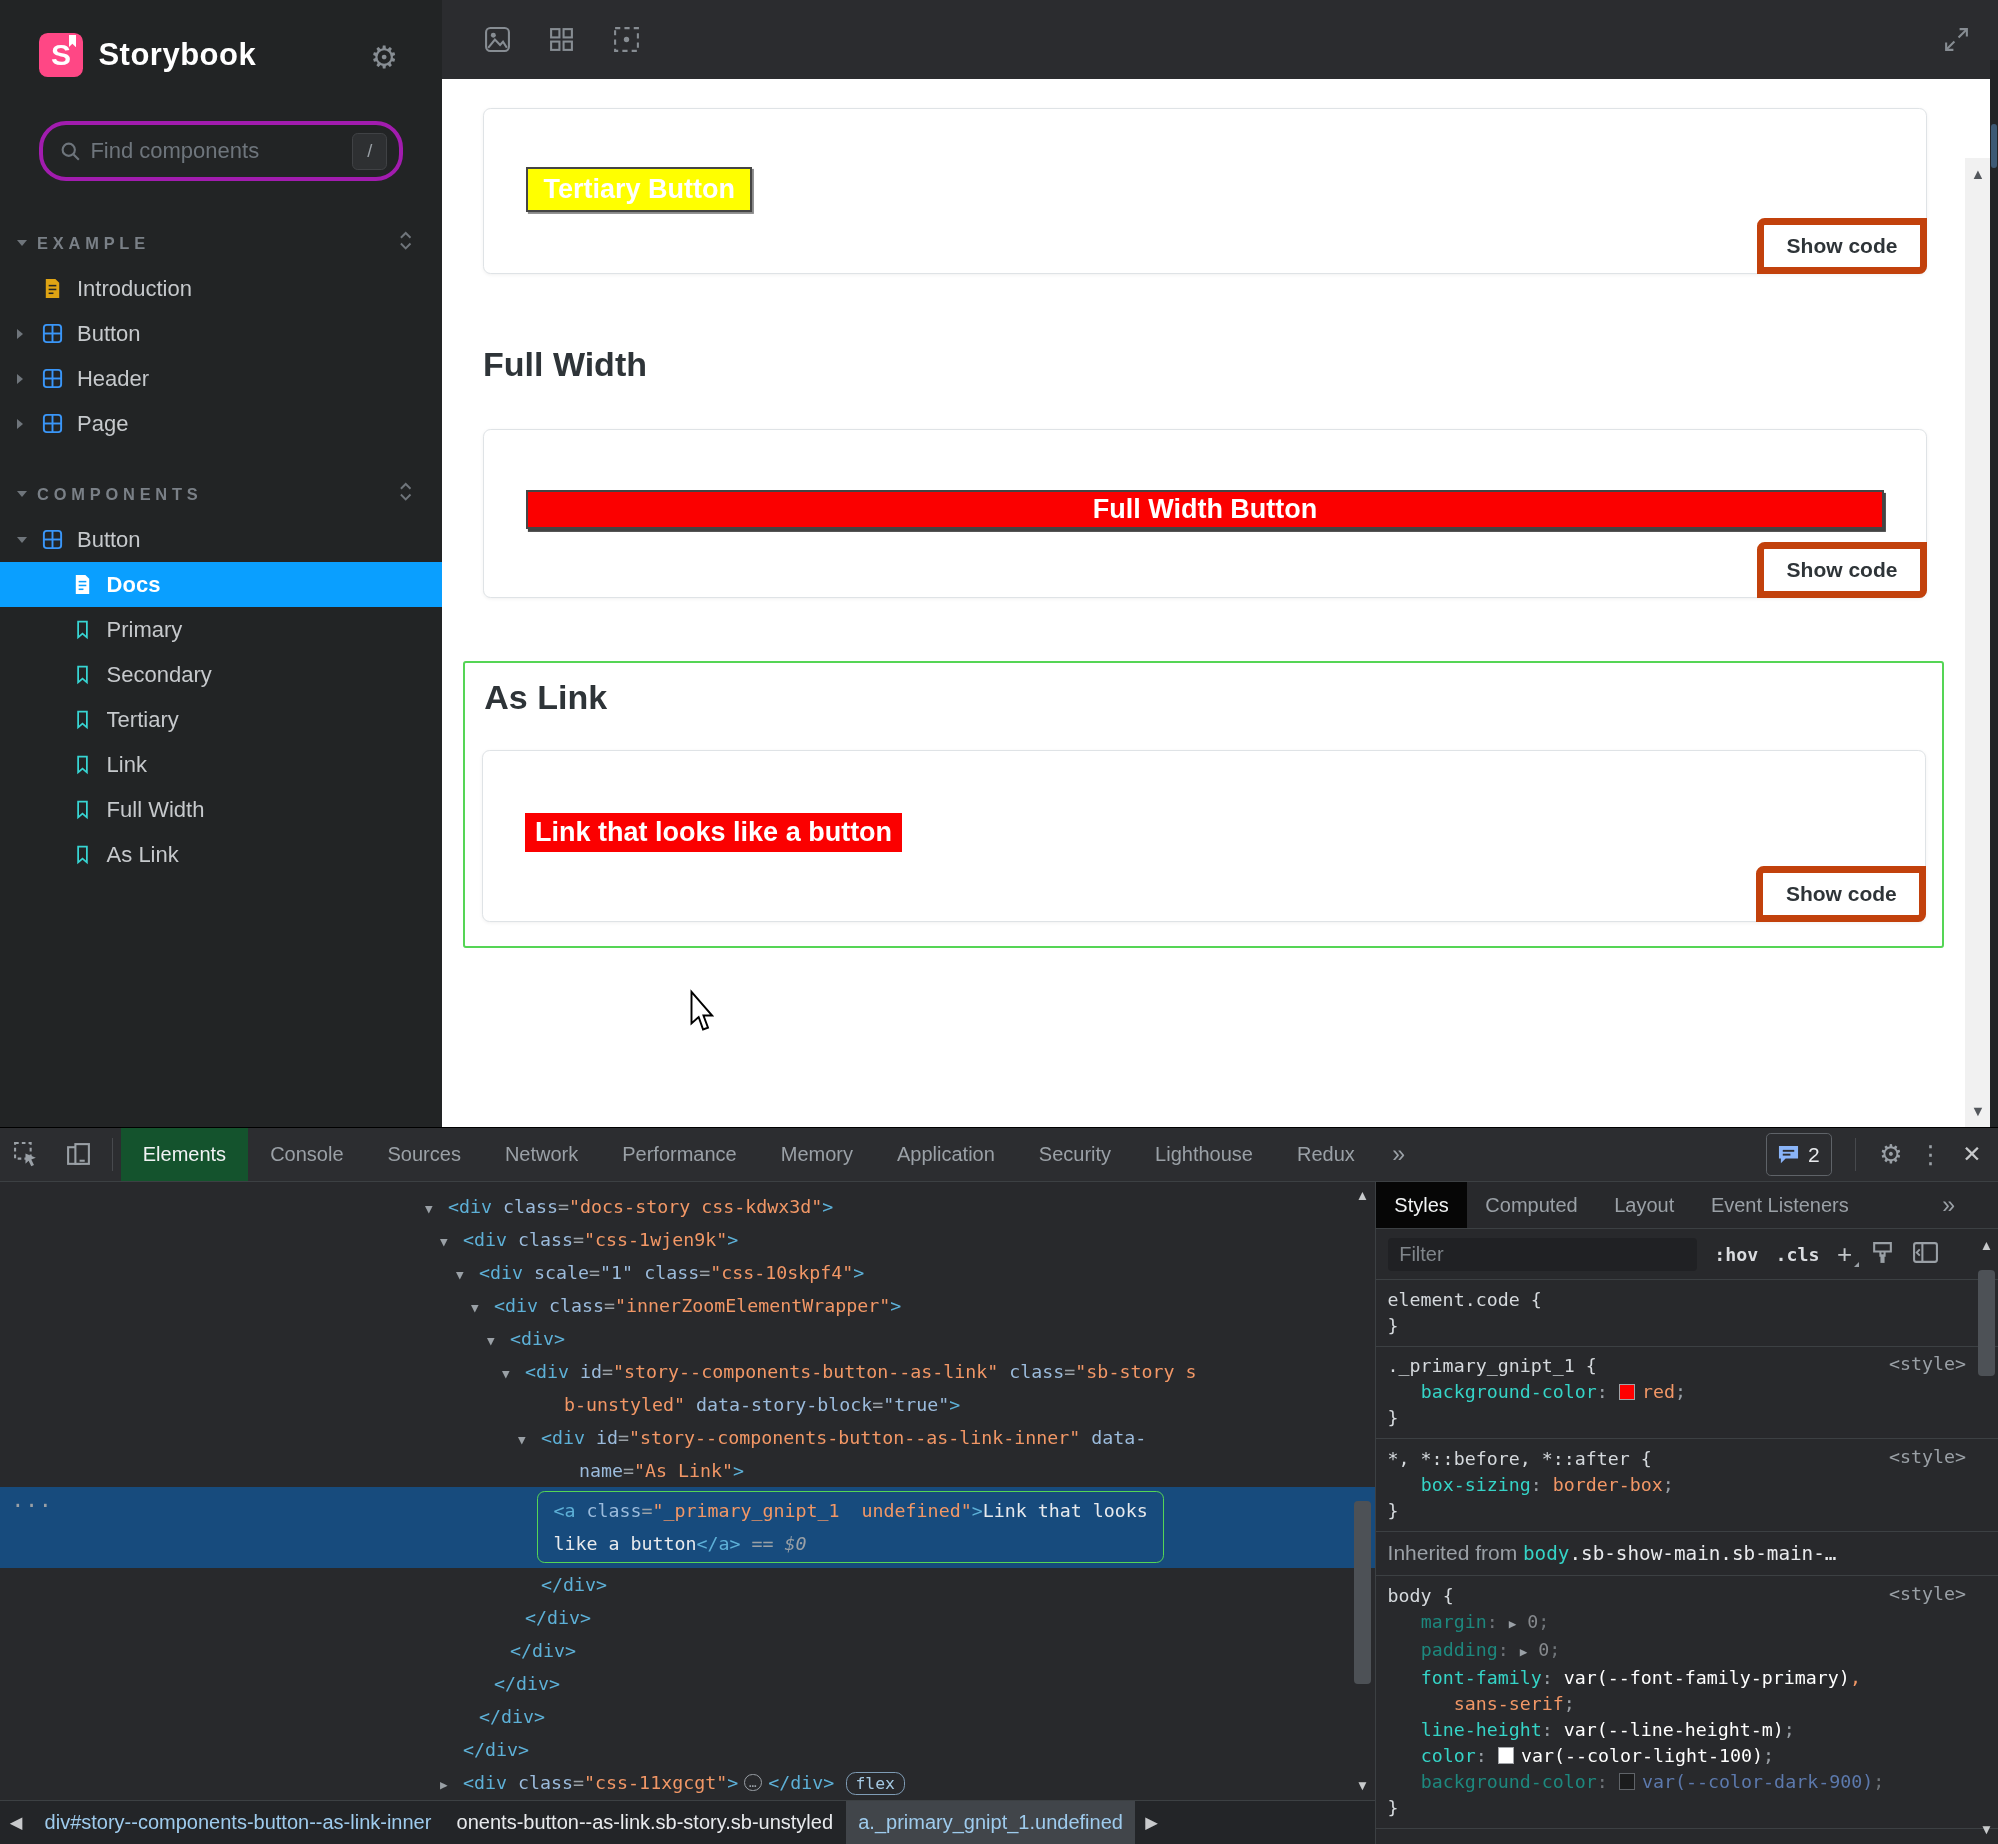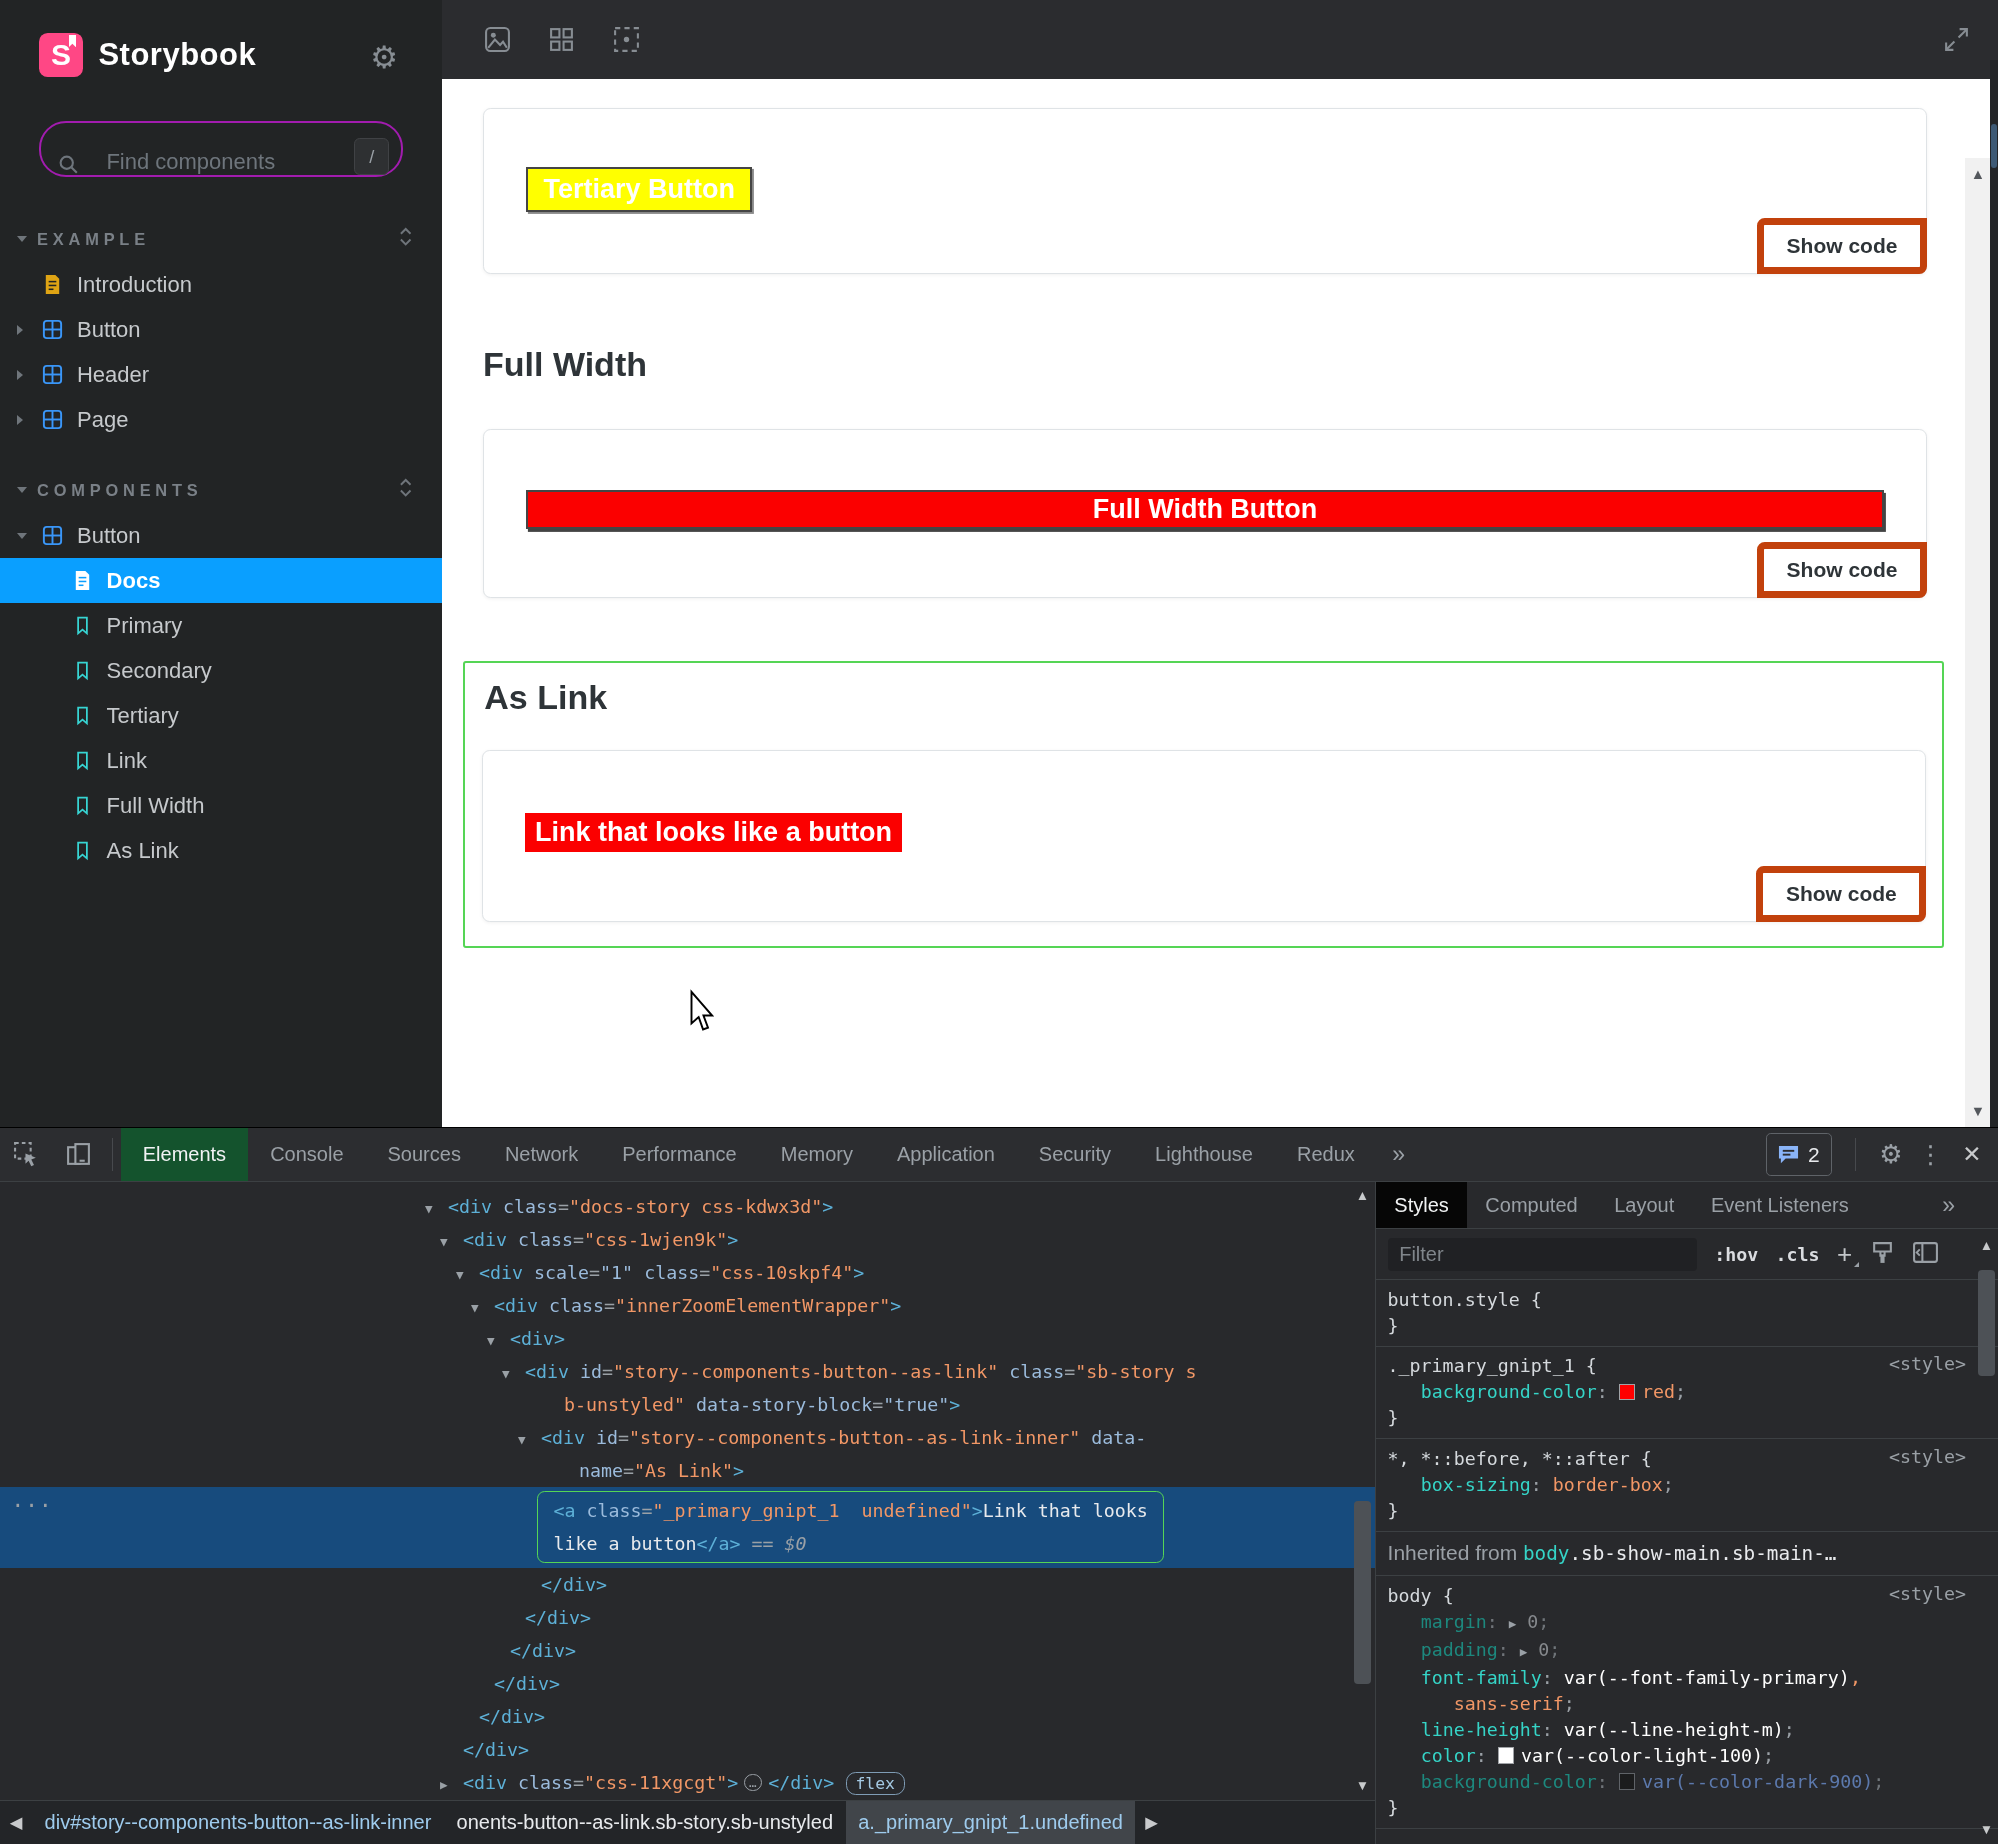--- a/index.html
+++ b/index.html
@@ -8,21 +8,21 @@
 
   
   .sidebar{position:absolute;left:0;top:0;width:442px;height:1127px;background:#222425;color:#c6c9cc;}
   .brand-row{display:flex;align-items:center;gap:15.4px;padding:33px 0 0 39px;}
   .logo{width:44px;height:44px;background:#ff4785;border-radius:8.7px;color:#fff;font-weight:800;
         font-size:30px;display:flex;align-items:center;justify-content:center;position:relative;}
   .logo:after{content:"";position:absolute;top:1.9px;right:6.8px;width:7.7px;height:12.6px;background:#fff;
         clip-path:polygon(0 0,100% 0,100% 100%,50% 70%,0 100%);}
   .brand-name{font-size:31px;font-weight:800;color:#fff;letter-spacing:0.5px;}
   .gear-btn{position:absolute;right:44px;top:42px;color:#878d93;font-size:31px;line-height:1;}
-  .searchbox{margin:44px 39px 0 39px;display:flex;align-items:flex-end;gap:27px;border:2px solid #a21caf;
+  .searchbox{margin:44px 39px 0 39px;display:flex;align-items:center;gap:9px;border:4px solid #a21caf;
         border-radius:27px;height:52px;padding:0 11.6px 0 17.4px;color:#6e757c;font-size:22px;}
   .slash{margin-left:auto;background:#2e3032;border:1px solid #404245;border-radius:5.8px;width:33px;height:35px;
         display:flex;align-items:center;justify-content:center;font-size:18.3px;color:#9aa0a6;}
   .nav{margin-top:39px;}
   .sec-header{display:flex;align-items:center;height:46px;padding:0 29px 0 17.4px;color:#7a8087;
         font-size:16.4px;letter-spacing:4.8px;font-weight:700;}
   .sec-header .hdr-caret{margin-right:9.7px;}
   .sec-header .hdr-tool{margin-left:auto;color:#6f757b;}
   .caret-down{width:0;height:0;border-left:5.8px solid transparent;border-right:5.8px solid transparent;border-top:6.8px solid #6f757b;display:inline-block;}
   .caret-right{width:0;height:0;border-top:5.8px solid transparent;border-bottom:5.8px solid transparent;border-left:6.8px solid #6f757b;display:inline-block;}
@@ -482,21 +482,21 @@
           <span>
             <svg width="27" height="25" viewBox="0 0 26 24" fill="none" stroke="#9aa0a6" stroke-width="2">
                 <rect x="2" y="3" width="22" height="18" rx="2"></rect>
                 <line x1="10" y1="3" x2="10" y2="21"></line>
                 <path d="M7.5 9l-3 3 3 3" stroke-width="1.8"></path>
               </svg>
           </span>
         </div>
         <div class="st-body">
             <div class="st-section">
-              <div class="st-line"><span class="tk-sel">button.style</span><span class="tk-brace"> {</span></div>
+              <div class="st-line"><span class="tk-sel">element.code</span><span class="tk-brace"> {</span></div>
               <div class="st-line"><span class="tk-brace">}</span></div>
             </div>
             <div class="st-section">
               <span class="src">&lt;style&gt;</span>
               <div class="st-line"><span class="tk-sel">._primary_gnipt_1</span><span class="tk-brace"> {</span></div>
               <div class="st-line"><span class="tk-pad">   </span><span class="tk-prop">background-color</span><span class="tk-gray">: </span><span class="swatch" style="background: rgb(255, 0, 0);"></span><span class="tk-val">red</span><span class="tk-gray">;</span></div>
               <div class="st-line"><span class="tk-brace">}</span></div>
             </div>
             <div class="st-section">
               <span class="src">&lt;style&gt;</span>

